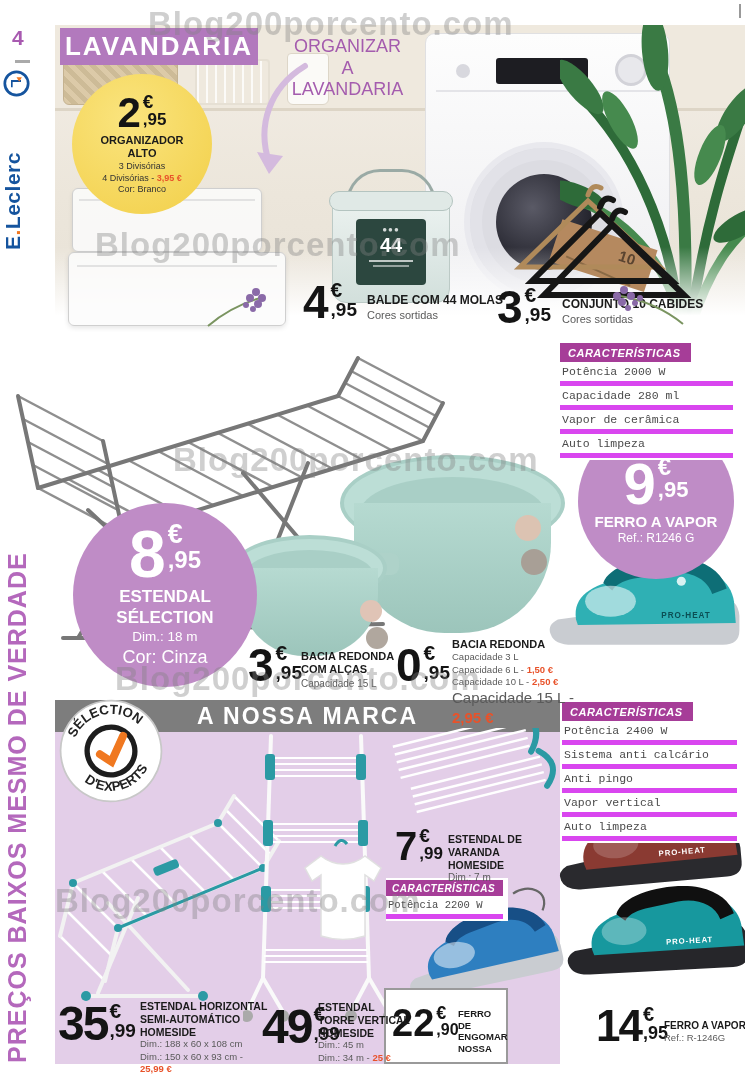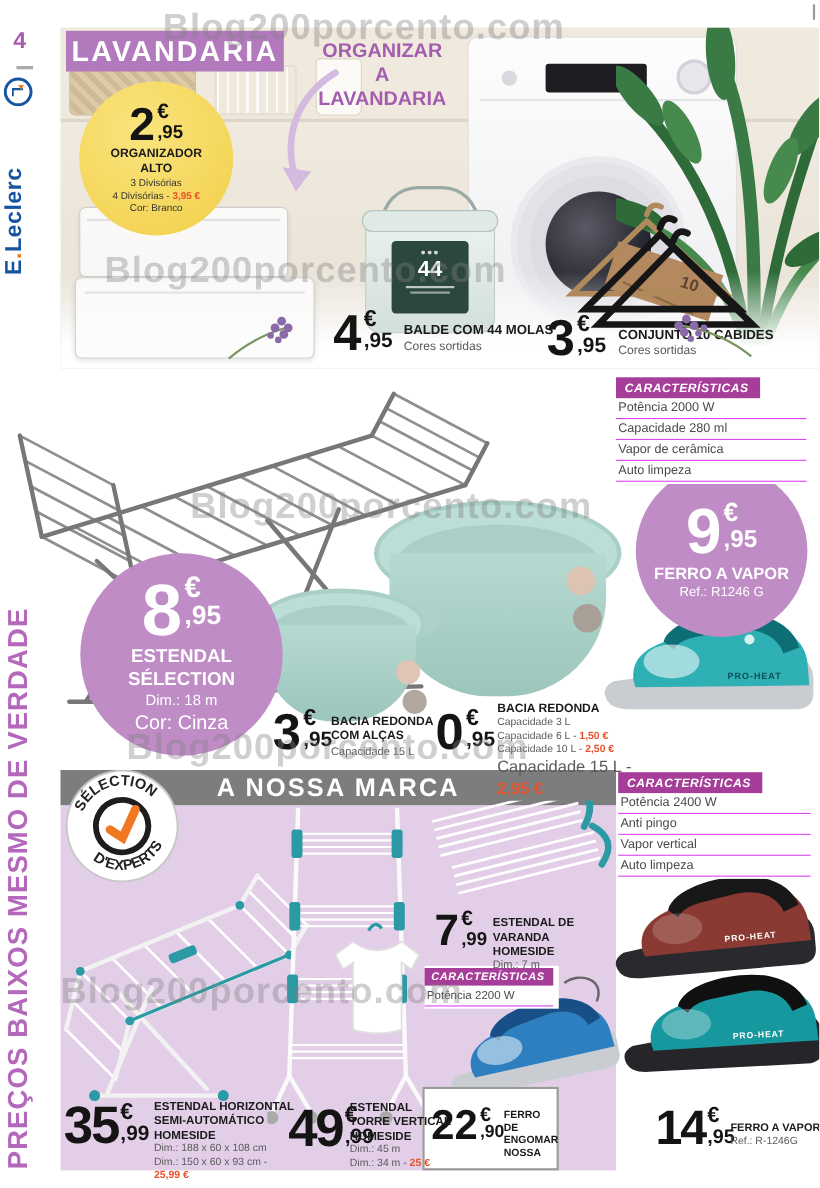--- a/index.html
+++ b/index.html
@@ -31,21 +31,21 @@
   .machine .panel { position:absolute; left:10px; top:14px; width:225px; height:44px; border-bottom:2px solid #e4e4e8; }
   .machine .display { position:absolute; left:60px; top:10px; width:92px; height:26px; background:#1d1d22; border-radius:3px; }
   .machine .knob { position:absolute; right:14px; top:6px; width:32px; height:32px; border-radius:50%; background:#e8e8ec; border:3px solid #d2d2d8; }
   .machine .btn { position:absolute; left:20px; top:16px; width:14px; height:14px; border-radius:50%; background:#d8d8de; }
   .machine .door { position:absolute; left:38px; top:108px; width:160px; height:160px; border-radius:50%; background:#dcdce2; border:6px solid #e9e9ee; box-shadow:inset 0 0 0 12px #e2e2e8; }
   .machine .glass { position:absolute; left:26px; top:26px; width:96px; height:96px; border-radius:50%; background:radial-gradient(circle at 38% 35%,#5a5a66,#23232c 70%); }
   .photo-fade { position:absolute; left:0; bottom:0; width:690px; height:88px; background:linear-gradient(180deg,rgba(255,255,255,0),#ffffff 78%); }
 
   
   .banner-lavandaria { position:absolute; left:60px; top:28px; width:198px; height:37px; background:#b279bd; color:#fff; font-weight:bold; font-size:26px; letter-spacing:2px; display:flex; align-items:center; justify-content:center; z-index:10; }
-  .callout { position:absolute; left:260px; top:36px; width:175px; text-align:center; color:#a45cae; font-weight:bold; font-size:18px; line-height:1.2; z-index:10; white-space:pre-line; }
+  .callout { position:absolute; left:260px; top:36px; width:175px; text-align:center; color:#a45cae; font-weight:normal; font-size:18px; line-height:1.2; z-index:10; white-space:pre-line; }
   .arrow-svg { position:absolute; left:243px; top:60px; z-index:10; }
 
   
   .circle { position:absolute; border-radius:50%; display:flex; flex-direction:column; align-items:center; justify-content:center; text-align:center; z-index:15; }
   .c-yellow { background:radial-gradient(circle at 40% 32%,#fae47e,#f2cf48); color:#111; }
   .c-purple { background:#bf8cc6; color:#fff; }
 
   
   .price { position:absolute; display:flex; color:#141414; font-weight:bold; z-index:20; line-height:1; }
   .price .frac { display:flex; flex-direction:column; margin-left:2px; align-items:flex-start; }
@@ -55,21 +55,21 @@
   .price.white { color:#fff; }
 
   .pname { font-weight:bold; color:#1a1a1a; font-size:12px; line-height:1.22; white-space:pre-line; }
   .psub { color:#5a5a5a; font-size:11px; line-height:1.3; white-space:pre-line; }
   .red { color:#e8522a; font-weight:bold; }
   .txtblock { position:absolute; z-index:20; }
 
   
   .caract { position:absolute; background:#fff; z-index:16; padding:0 0 2px 0; }
   .caract .hdr { display:inline-block; background:#a63d98; color:#fff; font-weight:bold; font-size:11px; letter-spacing:0.5px; padding:4px 10px 3px 8px; font-style:italic; }
-  .caract .row { font-size:11.5px; color:#4a4a4a; padding:3px 4px 3px 2px; border-bottom:1px solid #d946ef; width:96%; }
+  .caract .row { font-size:11.5px; color:#4a4a4a; padding:3px 4px 3px 2px; border-bottom:5px solid #d946ef; width:96%;font-family:Liberation Mono, monospace; }
 
   
   .gray-banner { position:absolute; left:55px; top:700px; width:505px; height:32px; background:#7d7d7d; color:#fff; font-weight:bold; font-size:23px; letter-spacing:2px; display:flex; align-items:center; justify-content:center; z-index:6; }
   .lilac { position:absolute; left:55px; top:732px; width:505px; height:332px; background:#e3cee8; z-index:2; }
   .badge { position:absolute; left:58px; top:698px; width:106px; height:106px; z-index:18; transform:rotate(-12deg); }
   .white-box { position:absolute; left:384px; top:988px; width:124px; height:76px; background:#fff; border:2px solid #9a9a9a; z-index:17; }
 
   svg { display:block; }
   .svgabs { position:absolute; z-index:8; }
 </style>
@@ -552,20 +552,21 @@
     <div class="pname" style="font-size:10.5px">ESTENDAL
 TORRE VERTICAL
 HOMESIDE</div>
     <div class="psub" style="font-size:9.5px">Dim.: 45 m</div>
     <div class="psub" style="font-size:9.5px"><span>Dim.: 34 m - </span><span class="red">25 €</span></div>
   </div>
 
   <div class="caract" style="left:562px;top:702px;width:182px">
     <div class="hdr">CARACTERÍSTICAS</div>
     <div class="row">Potência 2400 W</div>
+    <div class="row">Sistema anti calcário</div>
     <div class="row">Anti pingo</div>
     <div class="row">Vapor vertical</div>
     <div class="row">Auto limpeza</div>
   </div>
 
   <svg class="svgabs" style="left:553px;top:783px;z-index:8;transform:rotate(-5deg)" width="192" height="122" viewBox="0 0 220 130">
     <path d="M6,98 Q2,88 14,82 L188,58 Q212,56 214,78 L214,94 Q214,110 196,110 L30,110 Q10,110 6,98 Z" fill="#2a2a2e"></path>
     <path d="M34,82 C30,56 52,44 84,37 L146,26 C178,21 204,36 208,62 L210,86 L36,88 Z" fill="#8a3a32"></path>
     <path d="M64,42 C72,18 128,8 162,16 C184,22 196,34 200,48 L184,54 C178,36 158,28 136,31 L98,37 C84,40 78,44 74,50 Z" fill="#181818"></path>
     <ellipse cx="72" cy="62" rx="26" ry="16" fill="rgba(255,255,255,0.18)"></ellipse>

